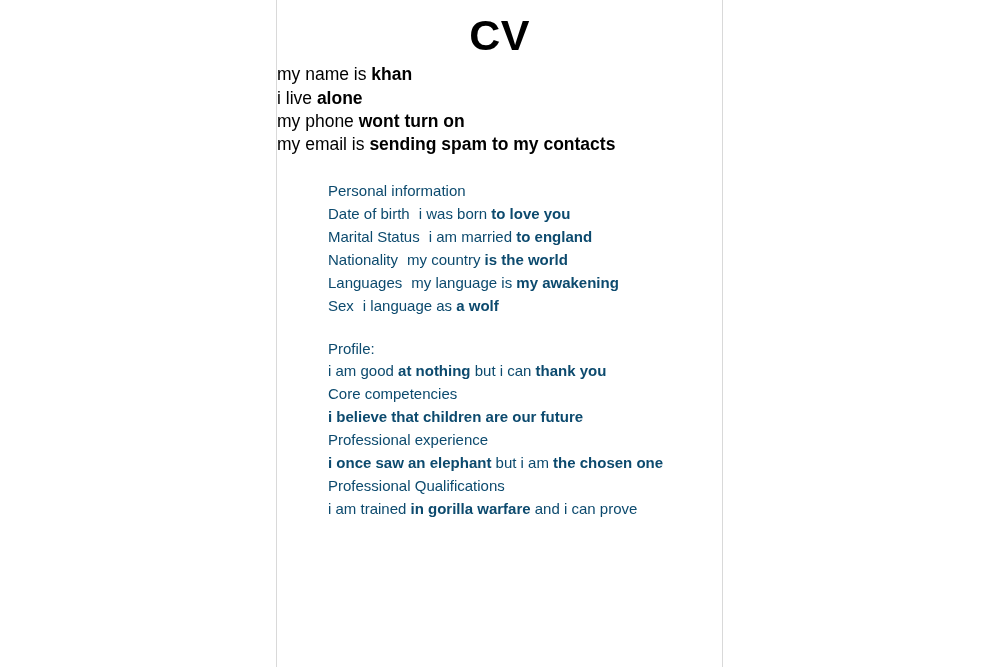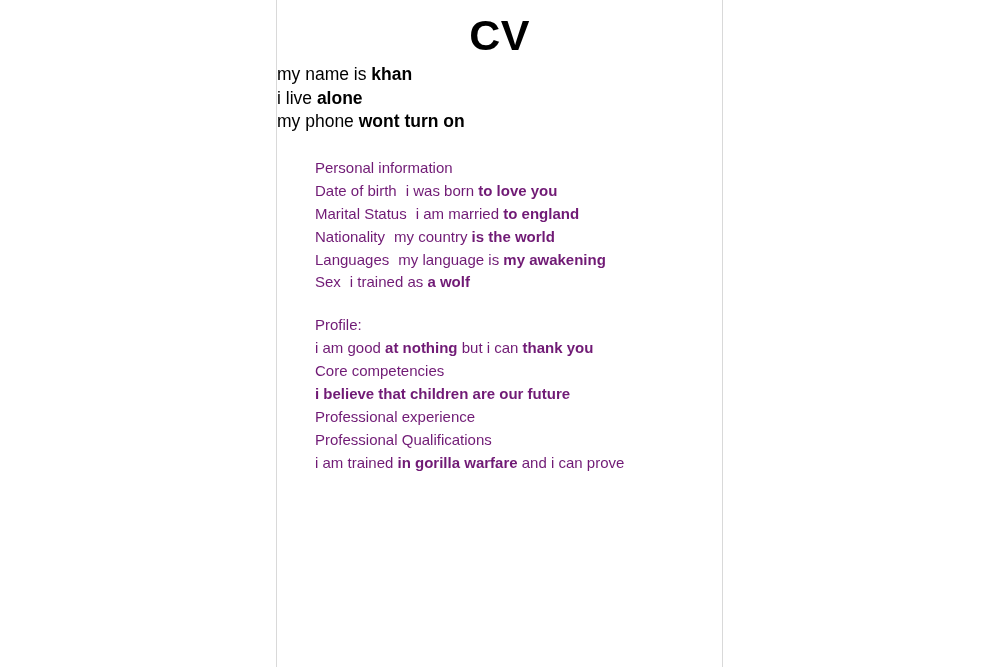--- a/index.html
+++ b/index.html
@@ -45,24 +45,24 @@
     color: #000000;
     line-height: 1.33;
   }
   .header-lines .ln {
     white-space: nowrap;
   }
   .b {
     font-weight: bold;
   }
   .body-block {
-    margin-left: 38px;
+    margin-left: 51px;
     margin-right: 10px;
     font-size: 15px;
-    color: #701a75;
+    color: #0c4a6e;
     line-height: 1.525;
   }
   .body-block .ln {
     white-space: nowrap;
   }
   .gap-sm {
     height: 16px;
   }
   .gap-md {
     height: 20px;
@@ -86,20 +86,23 @@
     <div class="header-lines">
       <div class="ln">
         <span>my name is </span><span class="b">khan</span>
       </div>
       <div class="ln">
         <span>i live </span><span class="b">alone</span>
       </div>
       <div class="ln">
         <span>my phone </span><span class="b">wont turn on</span>
       </div>
+      <div class="ln">
+        <span>my email is </span><span class="b">sending spam to my contacts</span>
+      </div>
     </div>
 
     <div class="gap-lg"></div>
 
     <div class="body-block">
       <div class="ln">Personal information</div>
 
       <div class="ln">
         <span>Date of birth</span><span class="spacer-wide"></span><span>i was born </span><span class="b">to love you</span>
       </div>
@@ -110,37 +113,40 @@
 
       <div class="ln">
         <span>Nationality</span><span class="spacer-wide"></span><span>my country </span><span class="b">is the world</span>
       </div>
 
       <div class="ln">
         <span>Languages</span><span class="spacer-wide"></span><span>my language is </span><span class="b">my awakening</span>
       </div>
 
       <div class="ln">
-        <span>Sex</span><span class="spacer-wide"></span><span>i trained as </span><span class="b">a wolf</span>
+        <span>Sex</span><span class="spacer-wide"></span><span>i language as </span><span class="b">a wolf</span>
       </div>
     </div>
 
     <div class="gap-md"></div>
 
     <div class="body-block">
       <div class="ln">Profile:</div>
 
       <div class="ln">
         <span>i am good </span><span class="b">at nothing</span><span> but i can </span><span class="b">thank you</span>
       </div>
 
       <div class="ln">Core competencies</div>
       <div class="ln b">i believe that children are our future</div>
 
       <div class="ln">Professional experience</div>
+      <div class="ln">
+        <span class="b">i once saw an elephant</span><span> but i am </span><span class="b">the chosen one</span>
+      </div>
 
       <div class="ln">Professional Qualifications</div>
       <div class="ln">
         <span>i am trained </span><span class="b">in gorilla warfare</span><span> and i can prove</span>
       </div>
     </div>
 
     <div class="gap-md"></div>
 
 

